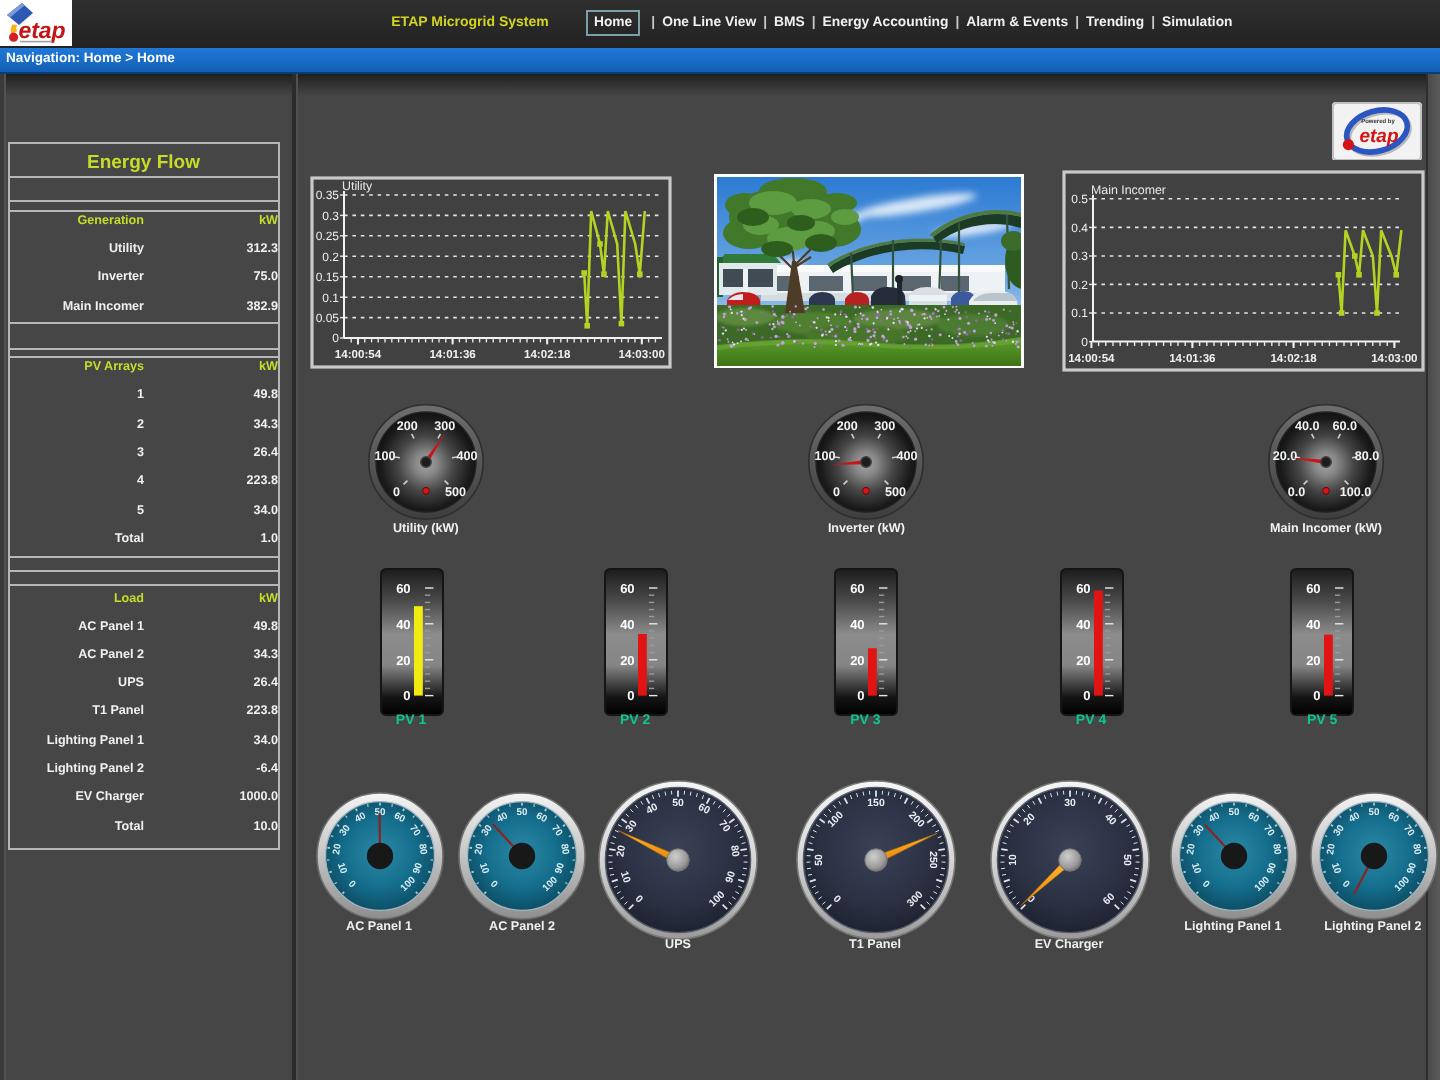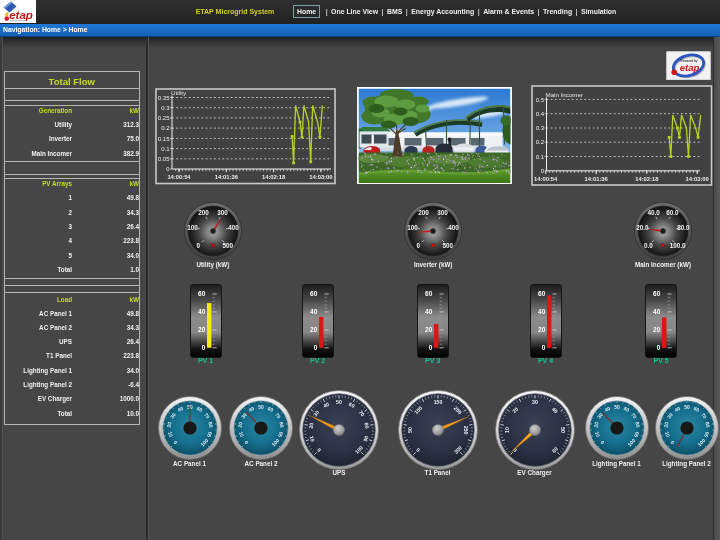--- a/index.html
+++ b/index.html
@@ -28,21 +28,21 @@
   </div>
 <div class="abs" style="left:0;top:24px;width:720px;height:12.5px;background:linear-gradient(#2078d8,#1360b4);border-bottom:1px solid #0a3c78;color:#fff;font-size:6.8px;font-weight:bold;line-height:12.5px;padding-left:3px">Navigation: Home &gt; Home</div>
 <div class="abs" style="left:0;top:37px;width:720px;height:11px;background:linear-gradient(#1f1f1f,#464646)"></div>
 <div class="abs" style="left:146px;top:37px;width:2px;height:503px;background:#2b2b2b"></div>
 <div class="abs" style="left:148px;top:37px;width:1px;height:503px;background:#505050"></div>
 <div class="abs" style="left:713px;top:37px;width:1px;height:503px;background:#2e2e2e"></div>
 <div class="abs" style="left:714px;top:37px;width:6px;height:503px;background:linear-gradient(90deg,#4a4a4a,#5a5a5a)"></div>
 <div class="abs" style="left:0;top:37px;width:2px;height:503px;background:#3a3a3a"></div>
 <div class="abs" style="left:2px;top:37px;width:1px;height:503px;background:#525252"></div>
 <div class="abs" style="left:3.5px;top:70.5px;width:136.5px;height:354px;border:1px solid #b6b6b6;font-size:6.3px;font-weight:bold;color:#f0f0f0">
-    <div class="abs" style="left:0;top:4.2px;width:134.5px;text-align:center;color:#c6dc28;font-size:9.5px">Total Flow</div>
+    <div class="abs" style="left:0;top:4.2px;width:134.5px;text-align:center;color:#c6dc28;font-size:9.5px">Energy Flow</div>
     <div class="abs" style="left:0;top:16px;width:134.5px;height:1px;background:#b6b6b6"></div>
     <div class="abs" style="left:0;top:28.5px;width:134.5px;height:1px;background:#b6b6b6"></div>
     <div class="abs" style="left:0;top:33px;width:134.5px;height:1px;background:#b6b6b6"></div>
     <div class="abs" style="left:0;top:89.5px;width:134.5px;height:1px;background:#b6b6b6"></div>
     <div class="abs" style="left:0;top:102px;width:134.5px;height:1px;background:#b6b6b6"></div>
     <div class="abs" style="left:0;top:106px;width:134.5px;height:1px;background:#b6b6b6"></div>
     <div class="abs" style="left:0;top:206.3px;width:134.5px;height:1px;background:#b6b6b6"></div>
     <div class="abs" style="left:0;top:213.3px;width:134.5px;height:1px;background:#b6b6b6"></div>
     <div class="abs" style="left:0;top:220.1px;width:134.5px;height:1px;background:#b6b6b6"></div>
     <div class="abs" style="left:7.5px;top:35.3px;width:60px;text-align:right;color:#c6dc28;font-size:6.3px">Generation</div>

